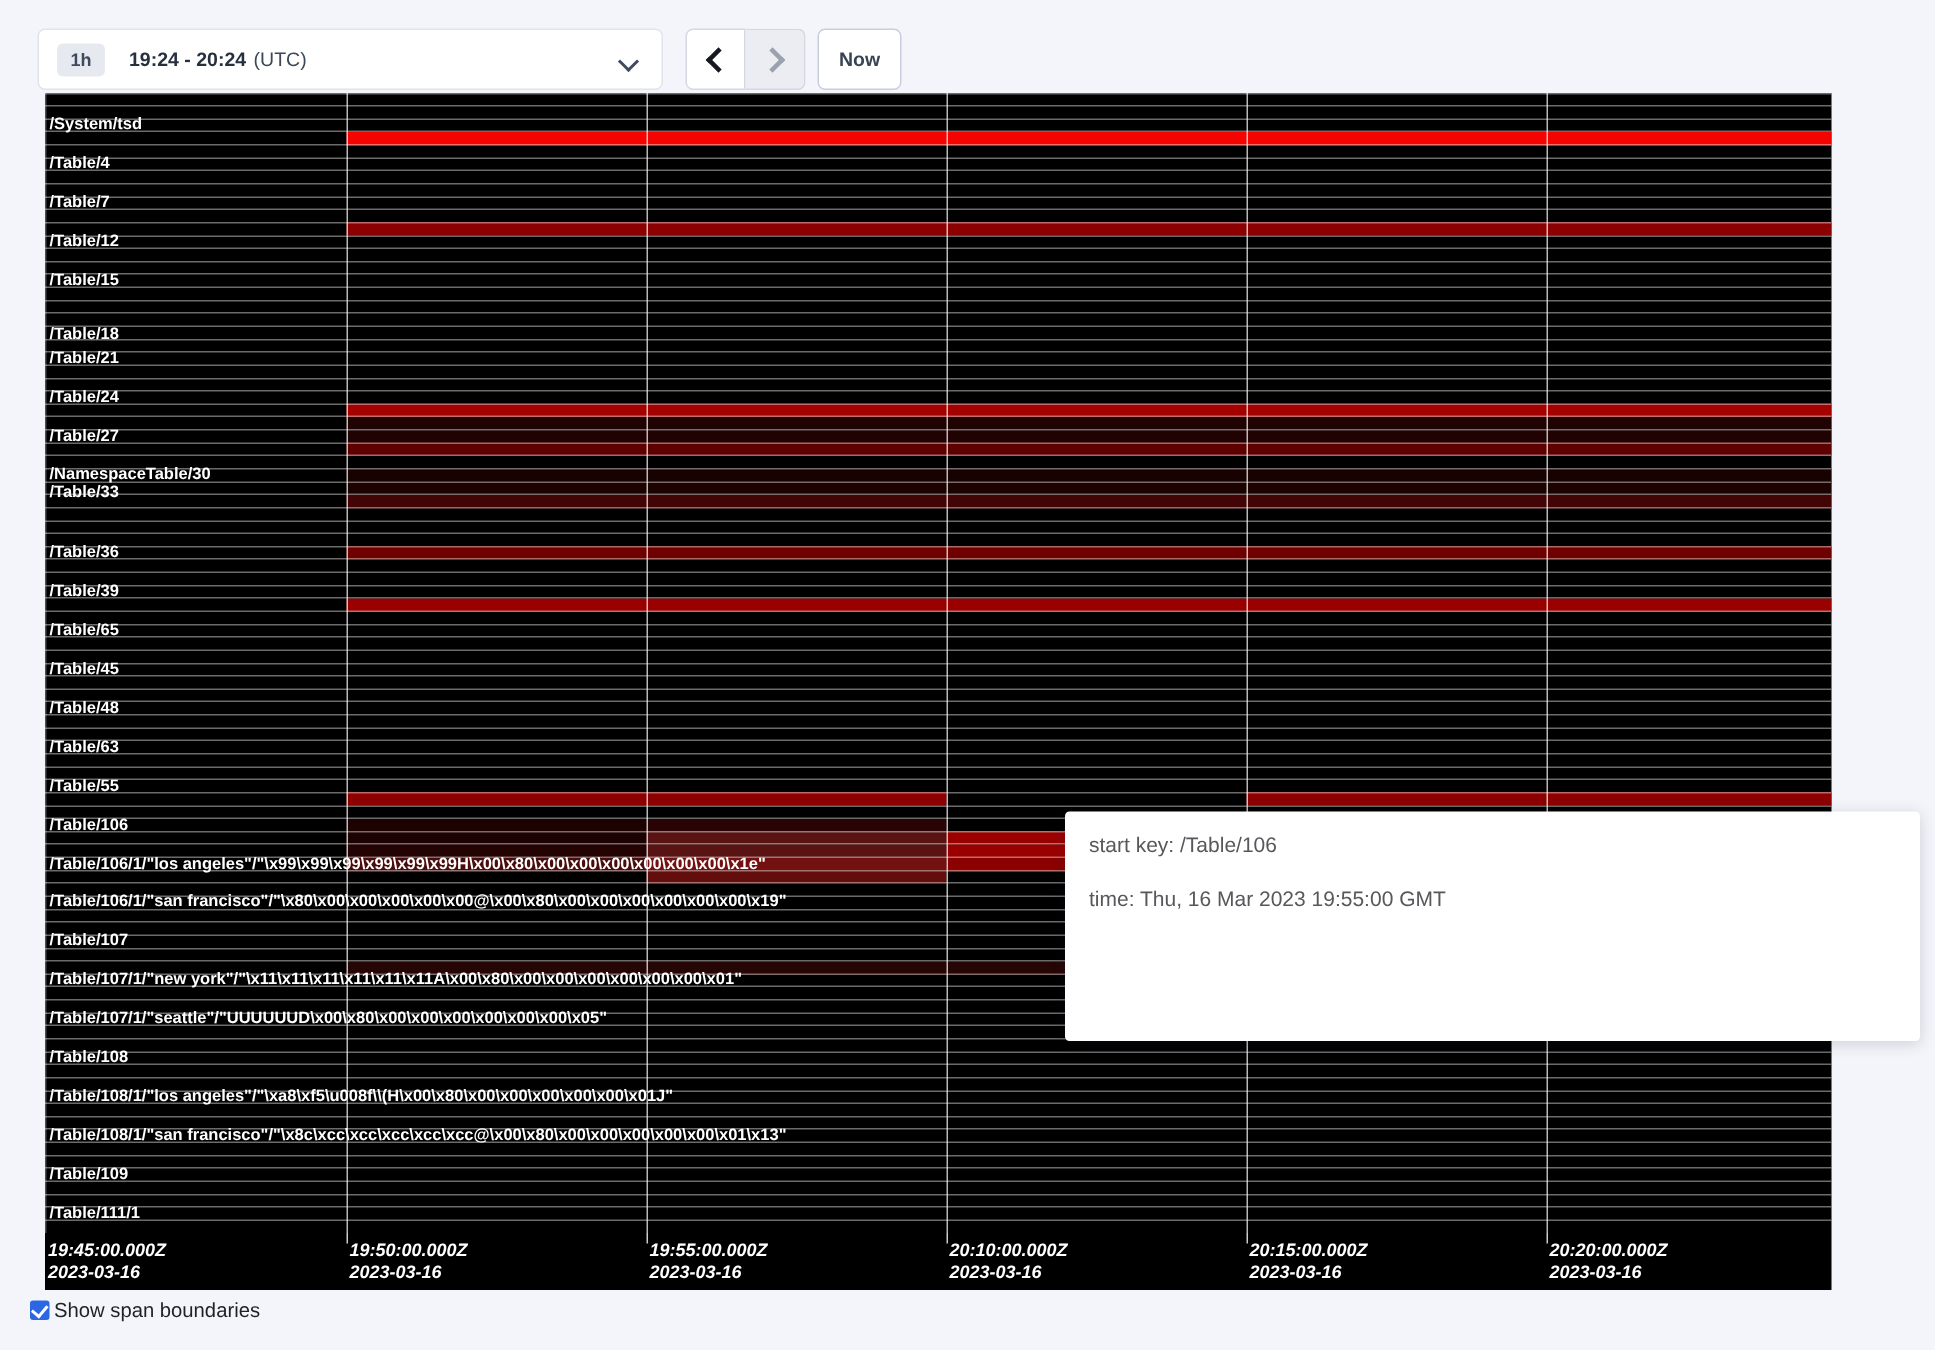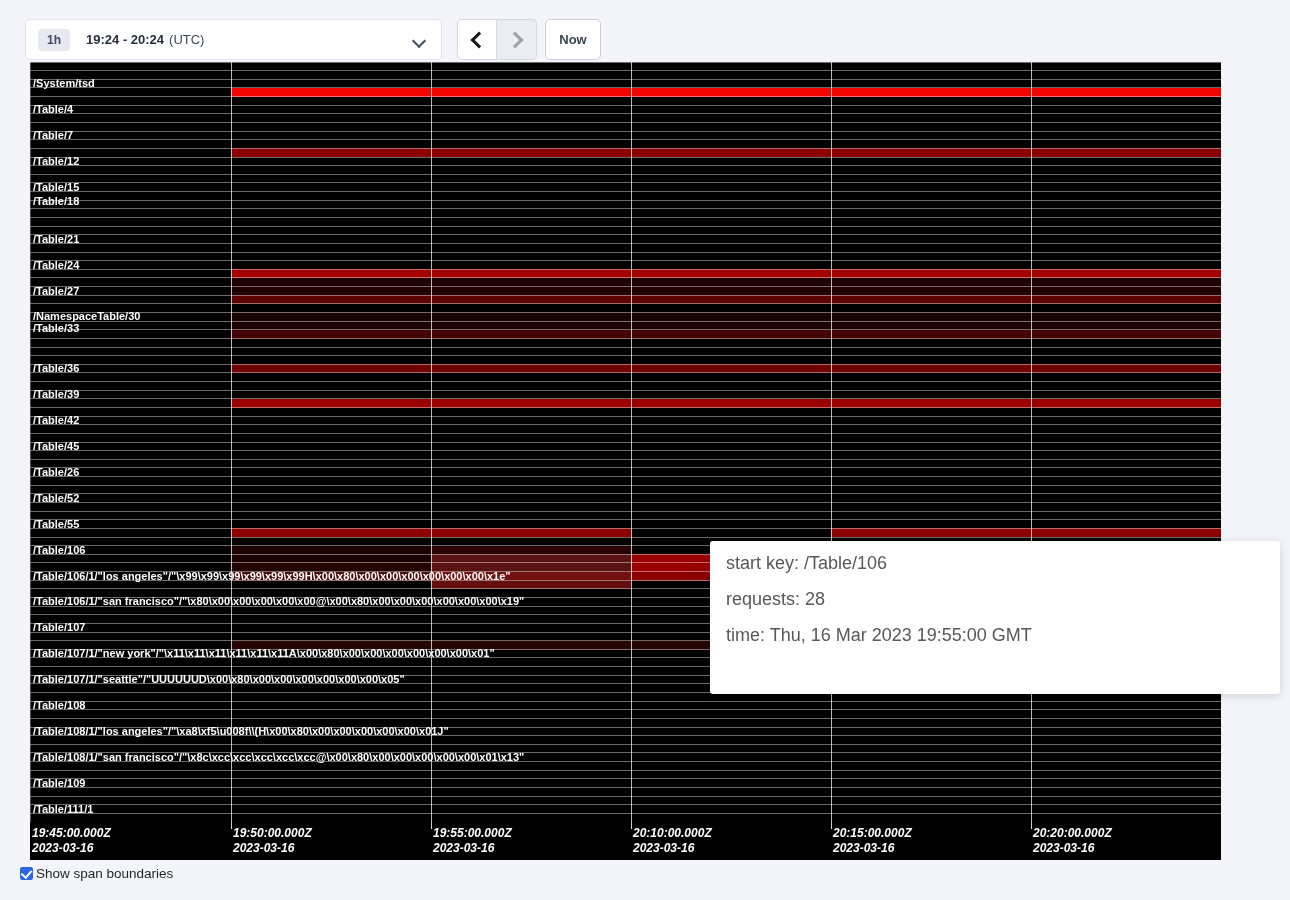--- a/index.html
+++ b/index.html
@@ -36,21 +36,21 @@
   .vline{position:absolute;top:0;width:1px;height:760px;background:rgba(255,255,255,0.72);}
   .vedge{position:absolute;top:0;width:1px;height:760px;background:rgba(255,255,255,0.30);}
   .span-label{position:absolute;left:3px;color:#fff;font-size:11px;font-weight:bold;white-space:nowrap;}
   #axis{position:absolute;left:0;top:760px;width:1191px;height:38px;}
   .tick{position:absolute;top:0;width:1px;height:7px;background:rgba(255,255,255,0.8);}
   .tick-label{position:absolute;top:4px;color:#fff;font-size:12px;font-weight:bold;line-height:15px;white-space:nowrap;font-style:italic;}
 
   
   #tooltip{position:absolute;left:710px;top:541px;width:570px;height:153px;box-sizing:border-box;
     background:#fff;border-radius:3px;box-shadow:0 2px 10px rgba(40,40,60,0.18);padding:4px 16px;overflow:hidden;}
-  #tooltip .tline{height:36px;line-height:36px;font-size:18px;color:#58585c;white-space:nowrap;}
+  #tooltip .tline{height:36px;line-height:36px;font-size:14px;color:#58585c;white-space:nowrap;}
 
   
   .footer-row{position:absolute;left:20px;top:866px;display:flex;align-items:center;}
   .checkbox{width:13px;height:13px;background:#2b66e3;border-radius:2px;position:relative;cursor:pointer;}
   .checkbox::after{content:"";position:absolute;left:3px;top:1px;width:5px;height:8px;
     border-right:2px solid #fff;border-bottom:2px solid #fff;transform:rotate(40deg);}
   .checkbox-label{margin-left:3px;font-size:13.5px;color:#1e2126;}
 </style>
 </head>
 <body>
@@ -196,32 +196,32 @@
         <div class="vline" style="left: 200.5px;"></div>
         <div class="vline" style="left: 400.5px;"></div>
         <div class="vline" style="left: 600.5px;"></div>
         <div class="vline" style="left: 800.5px;"></div>
         <div class="vline" style="left: 1000.5px;"></div>
         <div class="span-label" style="top: 17.2727px; height: 8.63636px; line-height: 8.63636px;">/System/tsd</div>
         <div class="span-label" style="top: 43.1818px; height: 8.63636px; line-height: 8.63636px;">/Table/4</div>
         <div class="span-label" style="top: 69.0909px; height: 8.63636px; line-height: 8.63636px;">/Table/7</div>
         <div class="span-label" style="top: 95px; height: 8.63636px; line-height: 8.63636px;">/Table/12</div>
         <div class="span-label" style="top: 120.909px; height: 8.63636px; line-height: 8.63636px;">/Table/15</div>
-        <div class="span-label" style="top: 135px; height: 8.63636px; line-height: 8.63636px; text-align: right;">/Table/18</div>
+        <div class="span-label" style="top: 157px; height: 8.63636px; line-height: 8.63636px; text-align: right;">/Table/18</div>
         <div class="span-label" style="top: 172.727px; height: 8.63636px; line-height: 8.63636px;">/Table/21</div>
         <div class="span-label" style="top: 198.636px; height: 8.63636px; line-height: 8.63636px;">/Table/24</div>
         <div class="span-label" style="top: 224.545px; height: 8.63636px; line-height: 8.63636px;">/Table/27</div>
         <div class="span-label" style="top: 250.455px; height: 8.63636px; line-height: 8.63636px;">/NamespaceTable/30</div>
         <div class="span-label" style="top: 262px; height: 8.63636px; line-height: 8.63636px;">/Table/33</div>
         <div class="span-label" style="top: 302.273px; height: 8.63636px; line-height: 8.63636px;">/Table/36</div>
         <div class="span-label" style="top: 328.182px; height: 8.63636px; line-height: 8.63636px;">/Table/39</div>
-        <div class="span-label" style="top: 354.091px; height: 8.63636px; line-height: 8.63636px;">/Table/42</div>
+        <div class="span-label" style="top: 354.091px; height: 8.63636px; line-height: 8.63636px;">/Table/65</div>
         <div class="span-label" style="top: 380px; height: 8.63636px; line-height: 8.63636px;">/Table/45</div>
-        <div class="span-label" style="top: 405.909px; height: 8.63636px; line-height: 8.63636px;">/Table/26</div>
-        <div class="span-label" style="top: 431.818px; height: 8.63636px; line-height: 8.63636px;">/Table/52</div>
+        <div class="span-label" style="top: 405.909px; height: 8.63636px; line-height: 8.63636px;">/Table/48</div>
+        <div class="span-label" style="top: 431.818px; height: 8.63636px; line-height: 8.63636px;">/Table/63</div>
         <div class="span-label" style="top: 457.727px; height: 8.63636px; line-height: 8.63636px;">/Table/55</div>
         <div class="span-label" style="top: 483.636px; height: 8.63636px; line-height: 8.63636px;">/Table/106</div>
         <div class="span-label" style="top: 509.545px; height: 8.63636px; line-height: 8.63636px;">/Table/106/1/"los angeles"/"\x99\x99\x99\x99\x99\x99H\x00\x80\x00\x00\x00\x00\x00\x00\x1e"</div>
         <div class="span-label" style="top: 535.455px; height: 8.63636px; line-height: 8.63636px;">/Table/106/1/"san francisco"/"\x80\x00\x00\x00\x00\x00@\x00\x80\x00\x00\x00\x00\x00\x00\x19"</div>
         <div class="span-label" style="top: 561.364px; height: 8.63636px; line-height: 8.63636px;">/Table/107</div>
         <div class="span-label" style="top: 587.273px; height: 8.63636px; line-height: 8.63636px;">/Table/107/1/"new york"/"\x11\x11\x11\x11\x11\x11A\x00\x80\x00\x00\x00\x00\x00\x00\x01"</div>
         <div class="span-label" style="top: 613.182px; height: 8.63636px; line-height: 8.63636px;">/Table/107/1/"seattle"/"UUUUUUD\x00\x80\x00\x00\x00\x00\x00\x00\x05"</div>
         <div class="span-label" style="top: 639.091px; height: 8.63636px; line-height: 8.63636px;">/Table/108</div>
         <div class="span-label" style="top: 665px; height: 8.63636px; line-height: 8.63636px;">/Table/108/1/"los angeles"/"\xa8\xf5\u008f\\(H\x00\x80\x00\x00\x00\x00\x00\x01J"</div>
         <div class="span-label" style="top: 690.909px; height: 8.63636px; line-height: 8.63636px;">/Table/108/1/"san francisco"/"\x8c\xcc\xcc\xcc\xcc\xcc@\x00\x80\x00\x00\x00\x00\x00\x01\x13"</div>
@@ -256,21 +256,20 @@
         </div>
         <div class="tick-label" style="left: 1003px;">
           <div>20:20:00.000Z</div>
           <div>2023-03-16</div>
         </div>
       </div>
   </div>
 
   <div id="tooltip">
     <div class="tline">start key: /Table/106</div>
-    <div class="tline">requests: 28</div>
     <div class="tline">time: Thu, 16 Mar 2023 19:55:00 GMT</div>
   </div>
 
   <div class="footer-row">
     <span class="checkbox"></span>
     <span class="checkbox-label">Show span boundaries</span>
   </div>
 
 </div>
 

